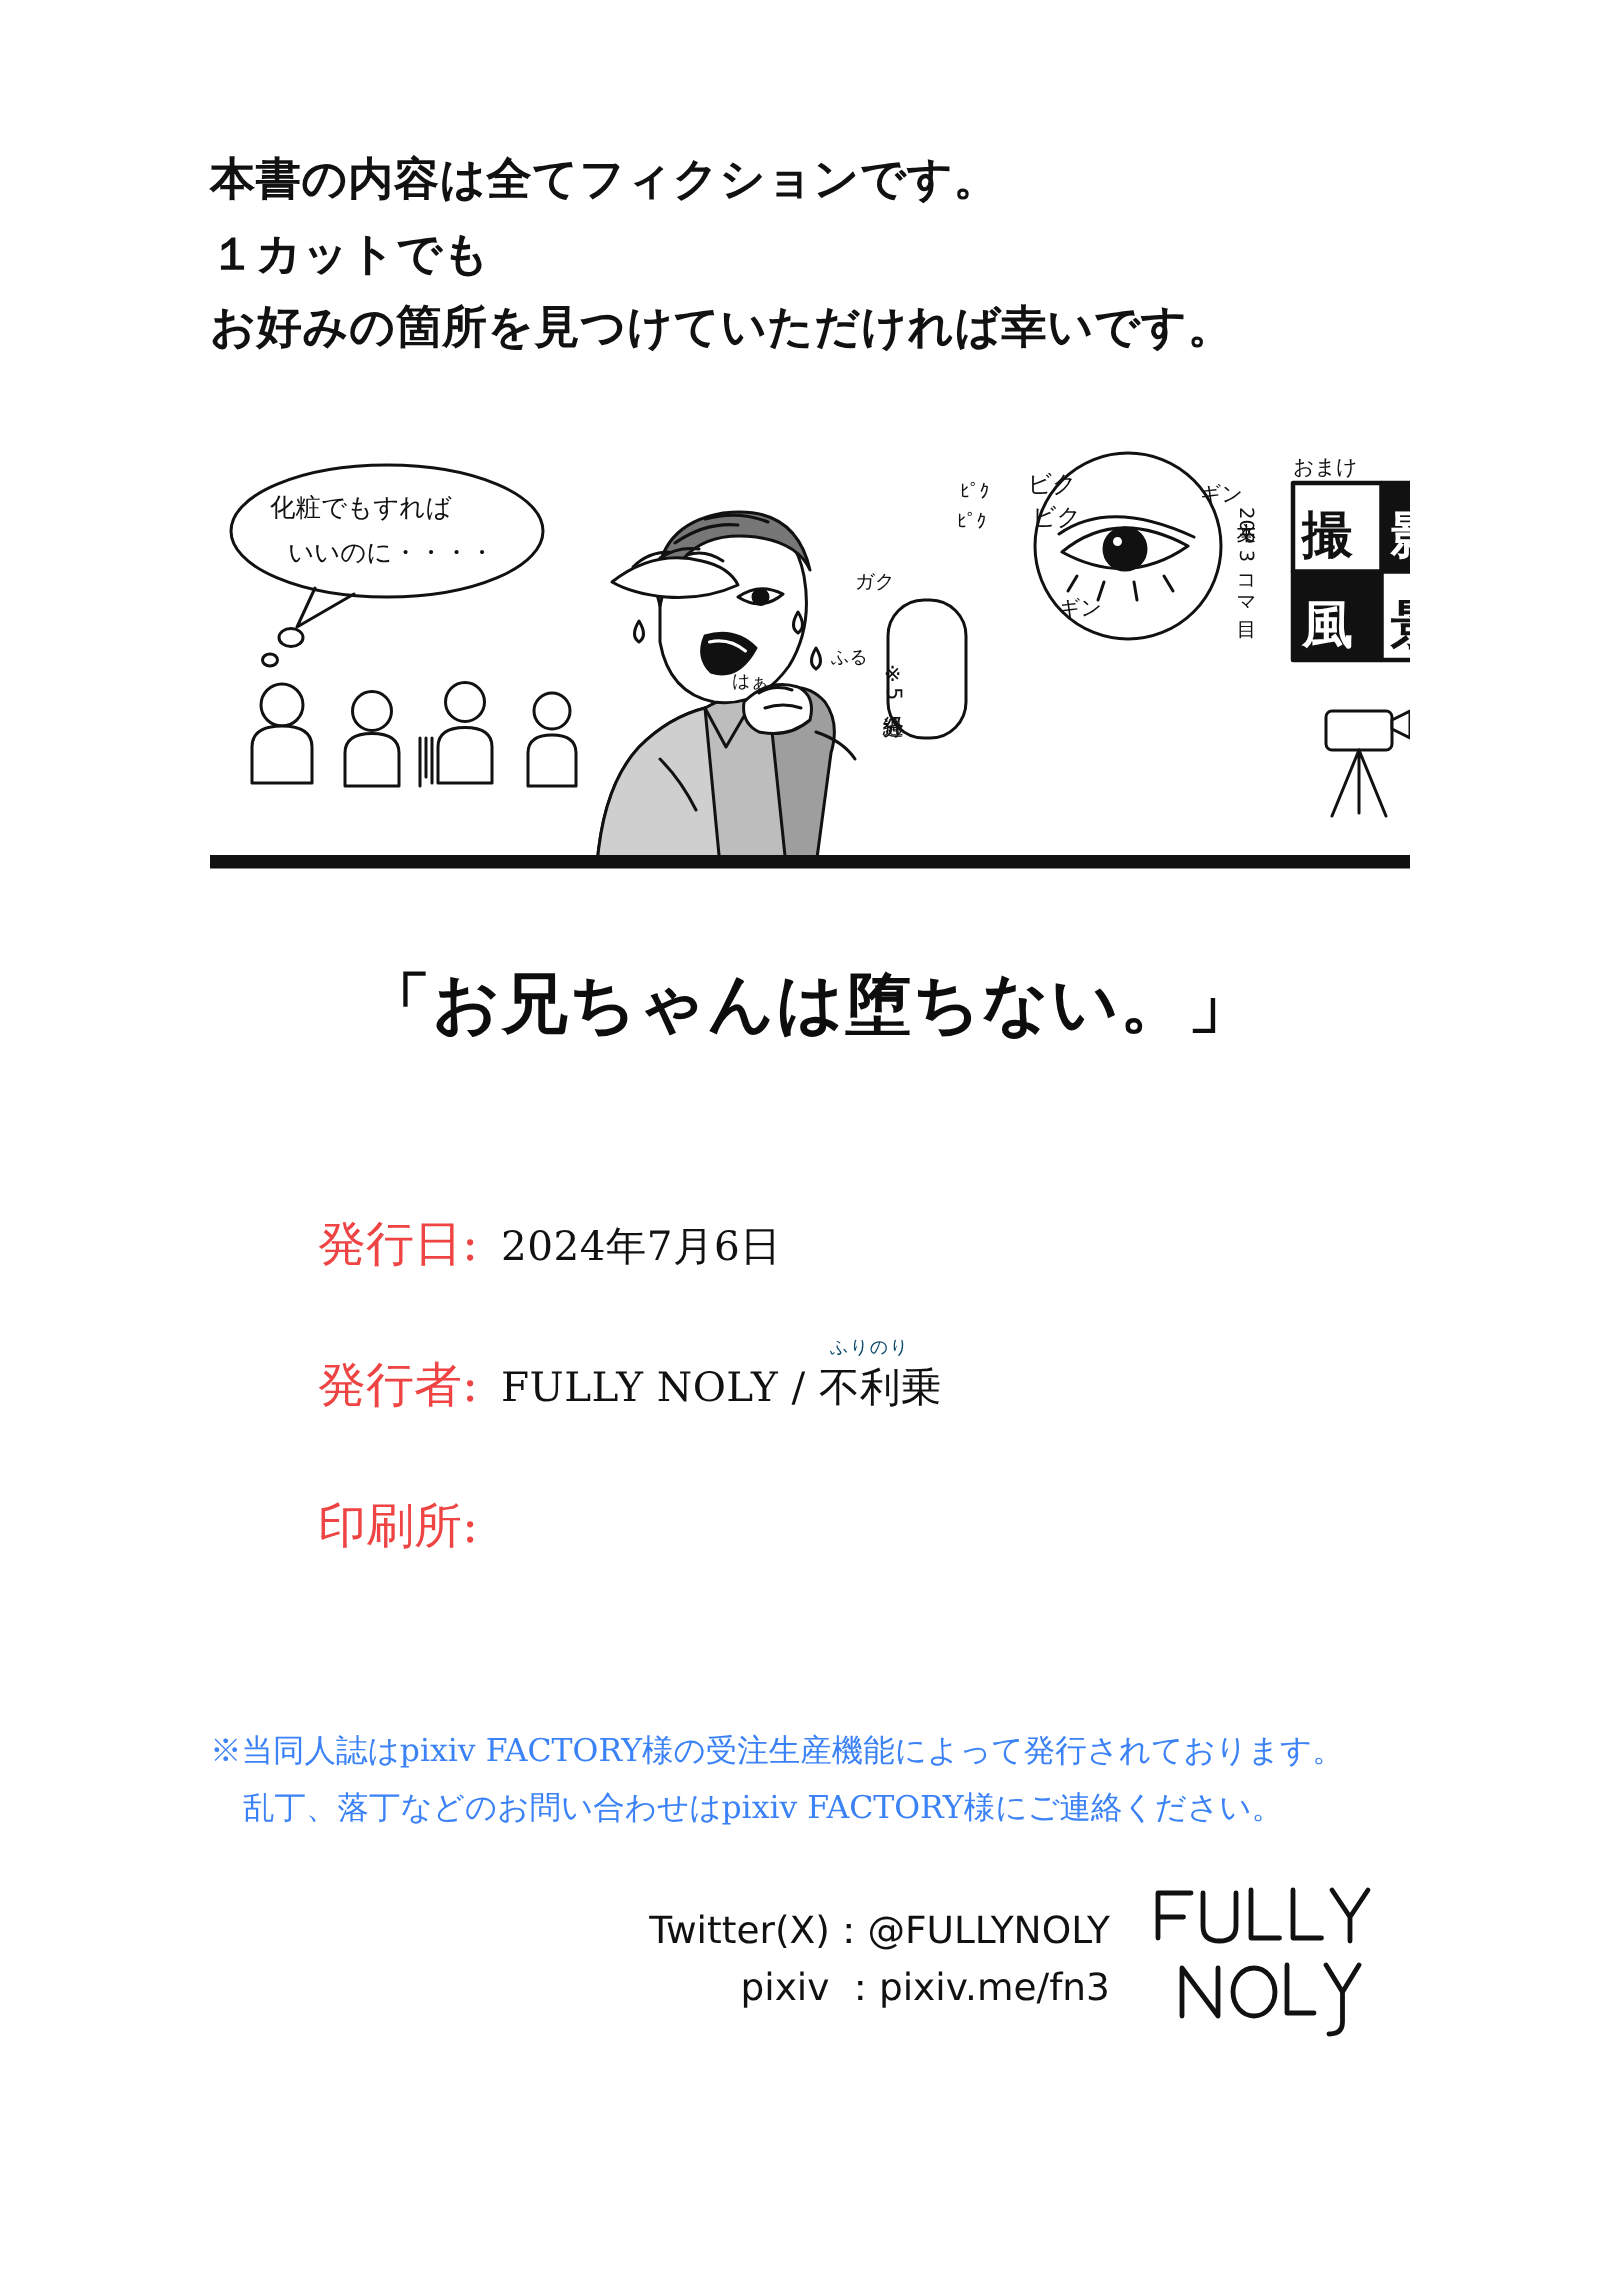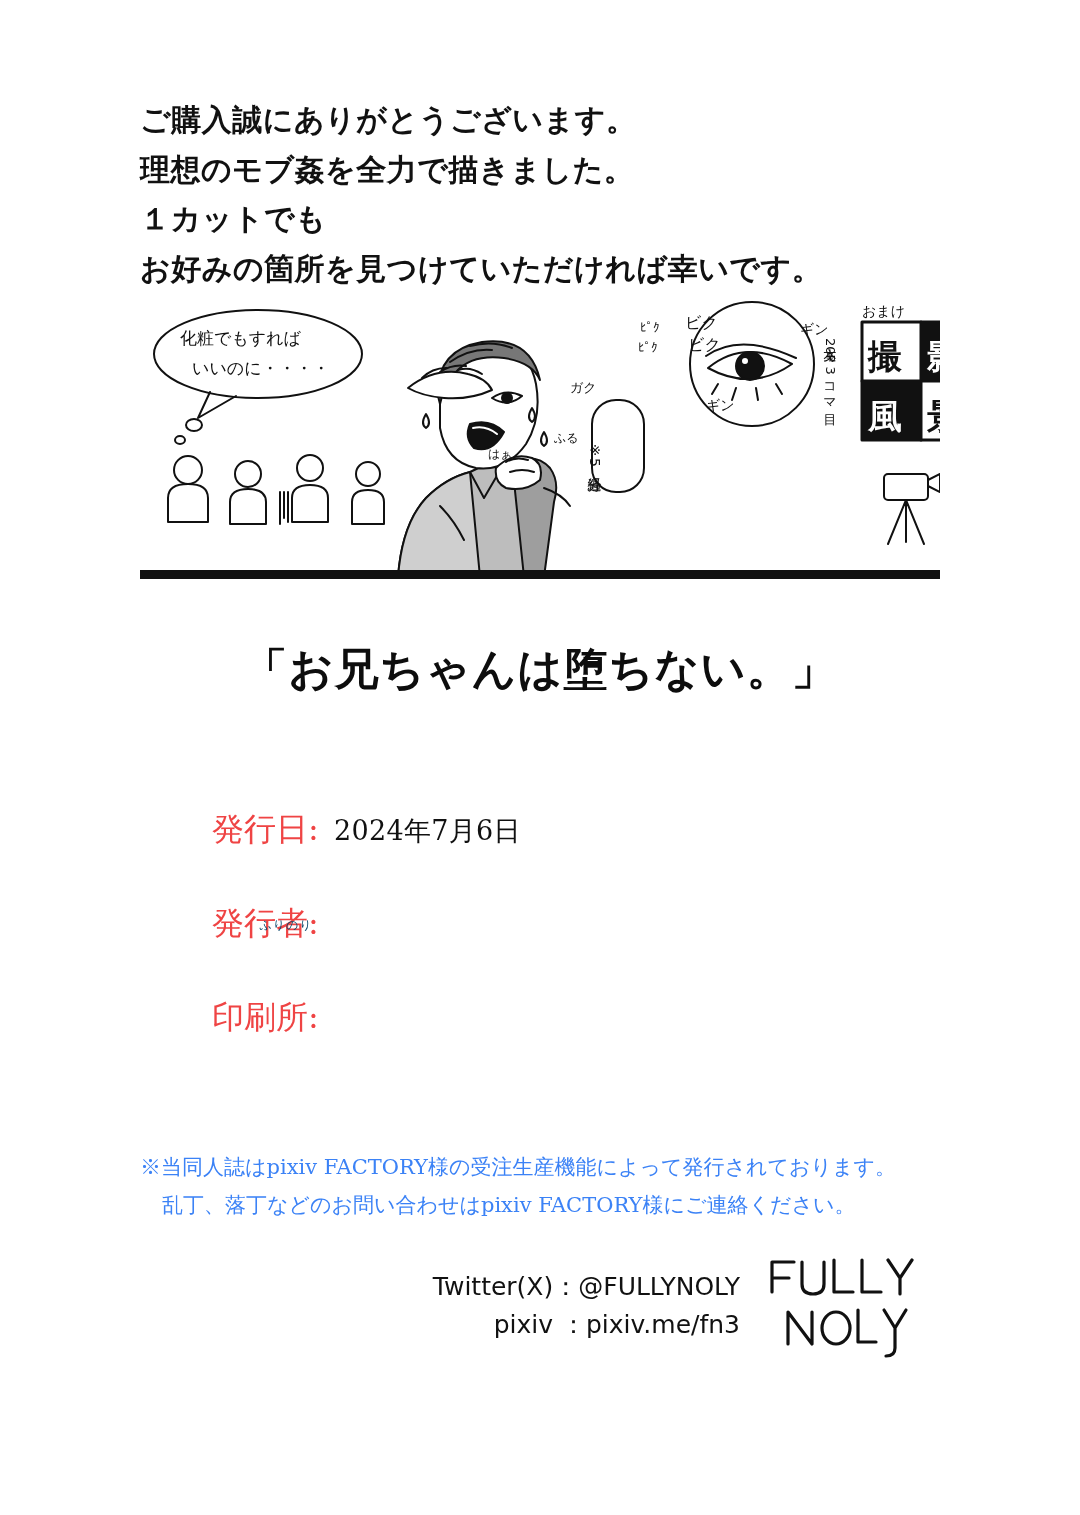--- a/index.html
+++ b/index.html
@@ -164,22 +164,21 @@
     width: 170px;
     height: 110px;
   }
 </style>
 </head>
 <body>
 
 <div class="page">
 
   <div class="afterword">
-    <p>ご購入誠にありがとうございます。</p>
-    <p>理想のモブ姦を全力で描きました。</p>
+    <p>本書の内容は全てフィクションです。</p>
     <p>１カットでも</p>
     <p>お好みの箇所を見つけていただければ幸いです。</p>
   </div>
 
   <div class="strip">
     <svg width="800" height="290" viewBox="0 0 800 290" xmlns="http://www.w3.org/2000/svg">
       <g fill="none" stroke="#111" stroke-width="2" stroke-linecap="round" stroke-linejoin="round">
 
         <ellipse cx="118" cy="62" rx="104" ry="44" fill="#fff" stroke="#111" stroke-width="2"></ellipse>
         <path d="M70 100 L58 126 L96 104"></path>
@@ -284,20 +283,21 @@
   <div class="colophon">
 
     <div class="colo-row">
       <div class="colo-label">発行日:</div>
       <div class="colo-value">2024年7月6日</div>
     </div>
 
     <div class="colo-row">
       <div class="colo-label">発行者:</div>
       <div class="colo-value serif-en">
+        <span>FULLY NOLY / 不利乗</span>
         <span class="ruby-text" style="left:auto; right:8px; width:80px;">ふりのり</span>
       </div>
     </div>
 
 
     <div class="colo-row">
       <div class="colo-label">印刷所:</div>
     </div>
   </div>
 

